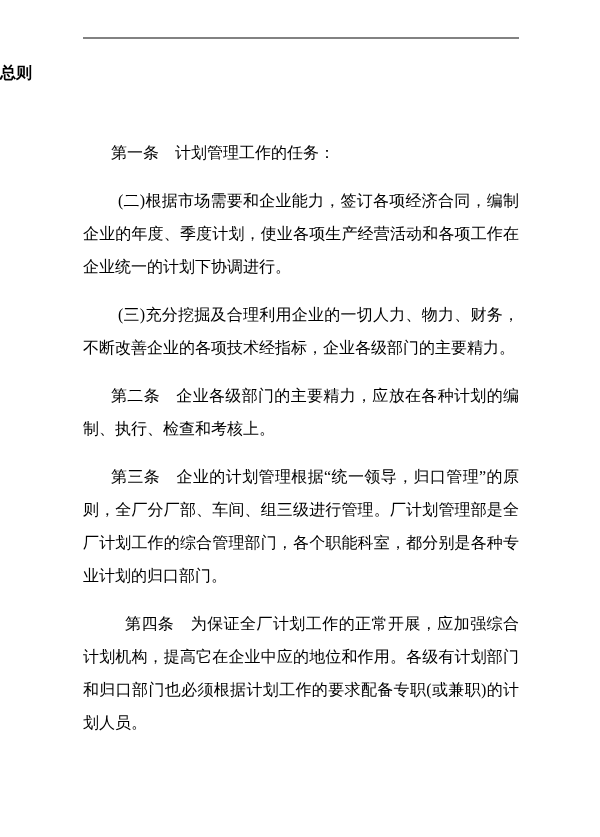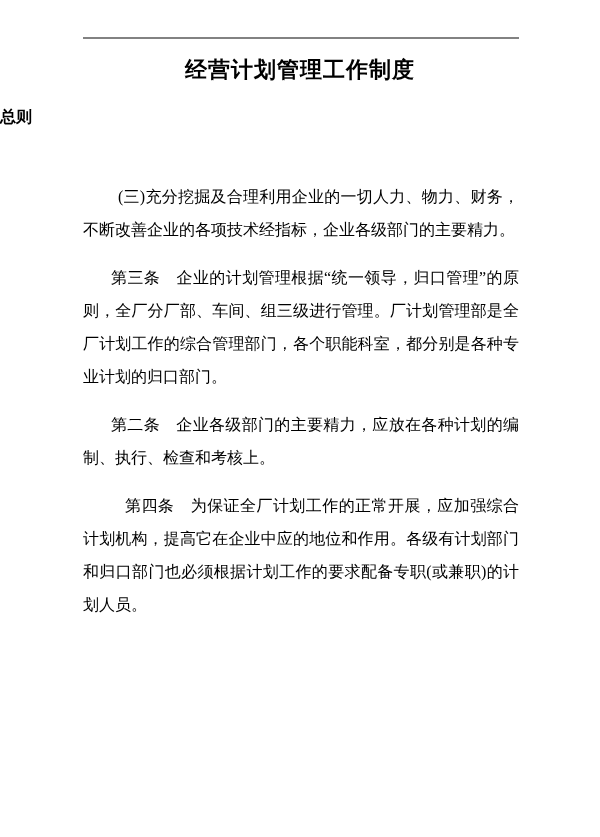--- a/index.html
+++ b/index.html
@@ -48,21 +48,22 @@
   }
   .ind-a { text-indent: 28px; }
   .ind-b { text-indent: 35px; }
   .ind-c { text-indent: 42px; }
 </style>
 </head>
 <body>
 
 <div class="page">
   <div class="header-rule"></div>
-  <h1 class="doc-title">经营计划管理工作制度</h1>
   <h2 class="doc-subtitle">总则</h2>
   <div class="doc-body">
+    <p class="ind-a">第一条　计划管理工作的任务：</p>
+    <p class="ind-b">(二)根据市场需要和企业能力，签订各项经济合同，编制企业的年度、季度计划，使业各项生产经营活动和各项工作在企业统一的计划下协调进行。</p>
     <p class="ind-b">(三)充分挖掘及合理利用企业的一切人力、物力、财务，不断改善企业的各项技术经指标，企业各级部门的主要精力。</p>
+    <p class="ind-a">第二条　企业各级部门的主要精力，应放在各种计划的编制、执行、检查和考核上。</p>
     <p class="ind-a">第三条　企业的计划管理根据“统一领导，归口管理”的原则，全厂分厂部、车间、组三级进行管理。厂计划管理部是全厂计划工作的综合管理部门，各个职能科室，都分别是各种专业计划的归口部门。</p>
-    <p class="ind-a">第二条　企业各级部门的主要精力，应放在各种计划的编制、执行、检查和考核上。</p>
     <p class="ind-c">第四条　为保证全厂计划工作的正常开展，应加强综合计划机构，提高它在企业中应的地位和作用。各级有计划部门和归口部门也必须根据计划工作的要求配备专职(或兼职)的计划人员。</p>
   </div>
 </div>
 
 </body></html>

